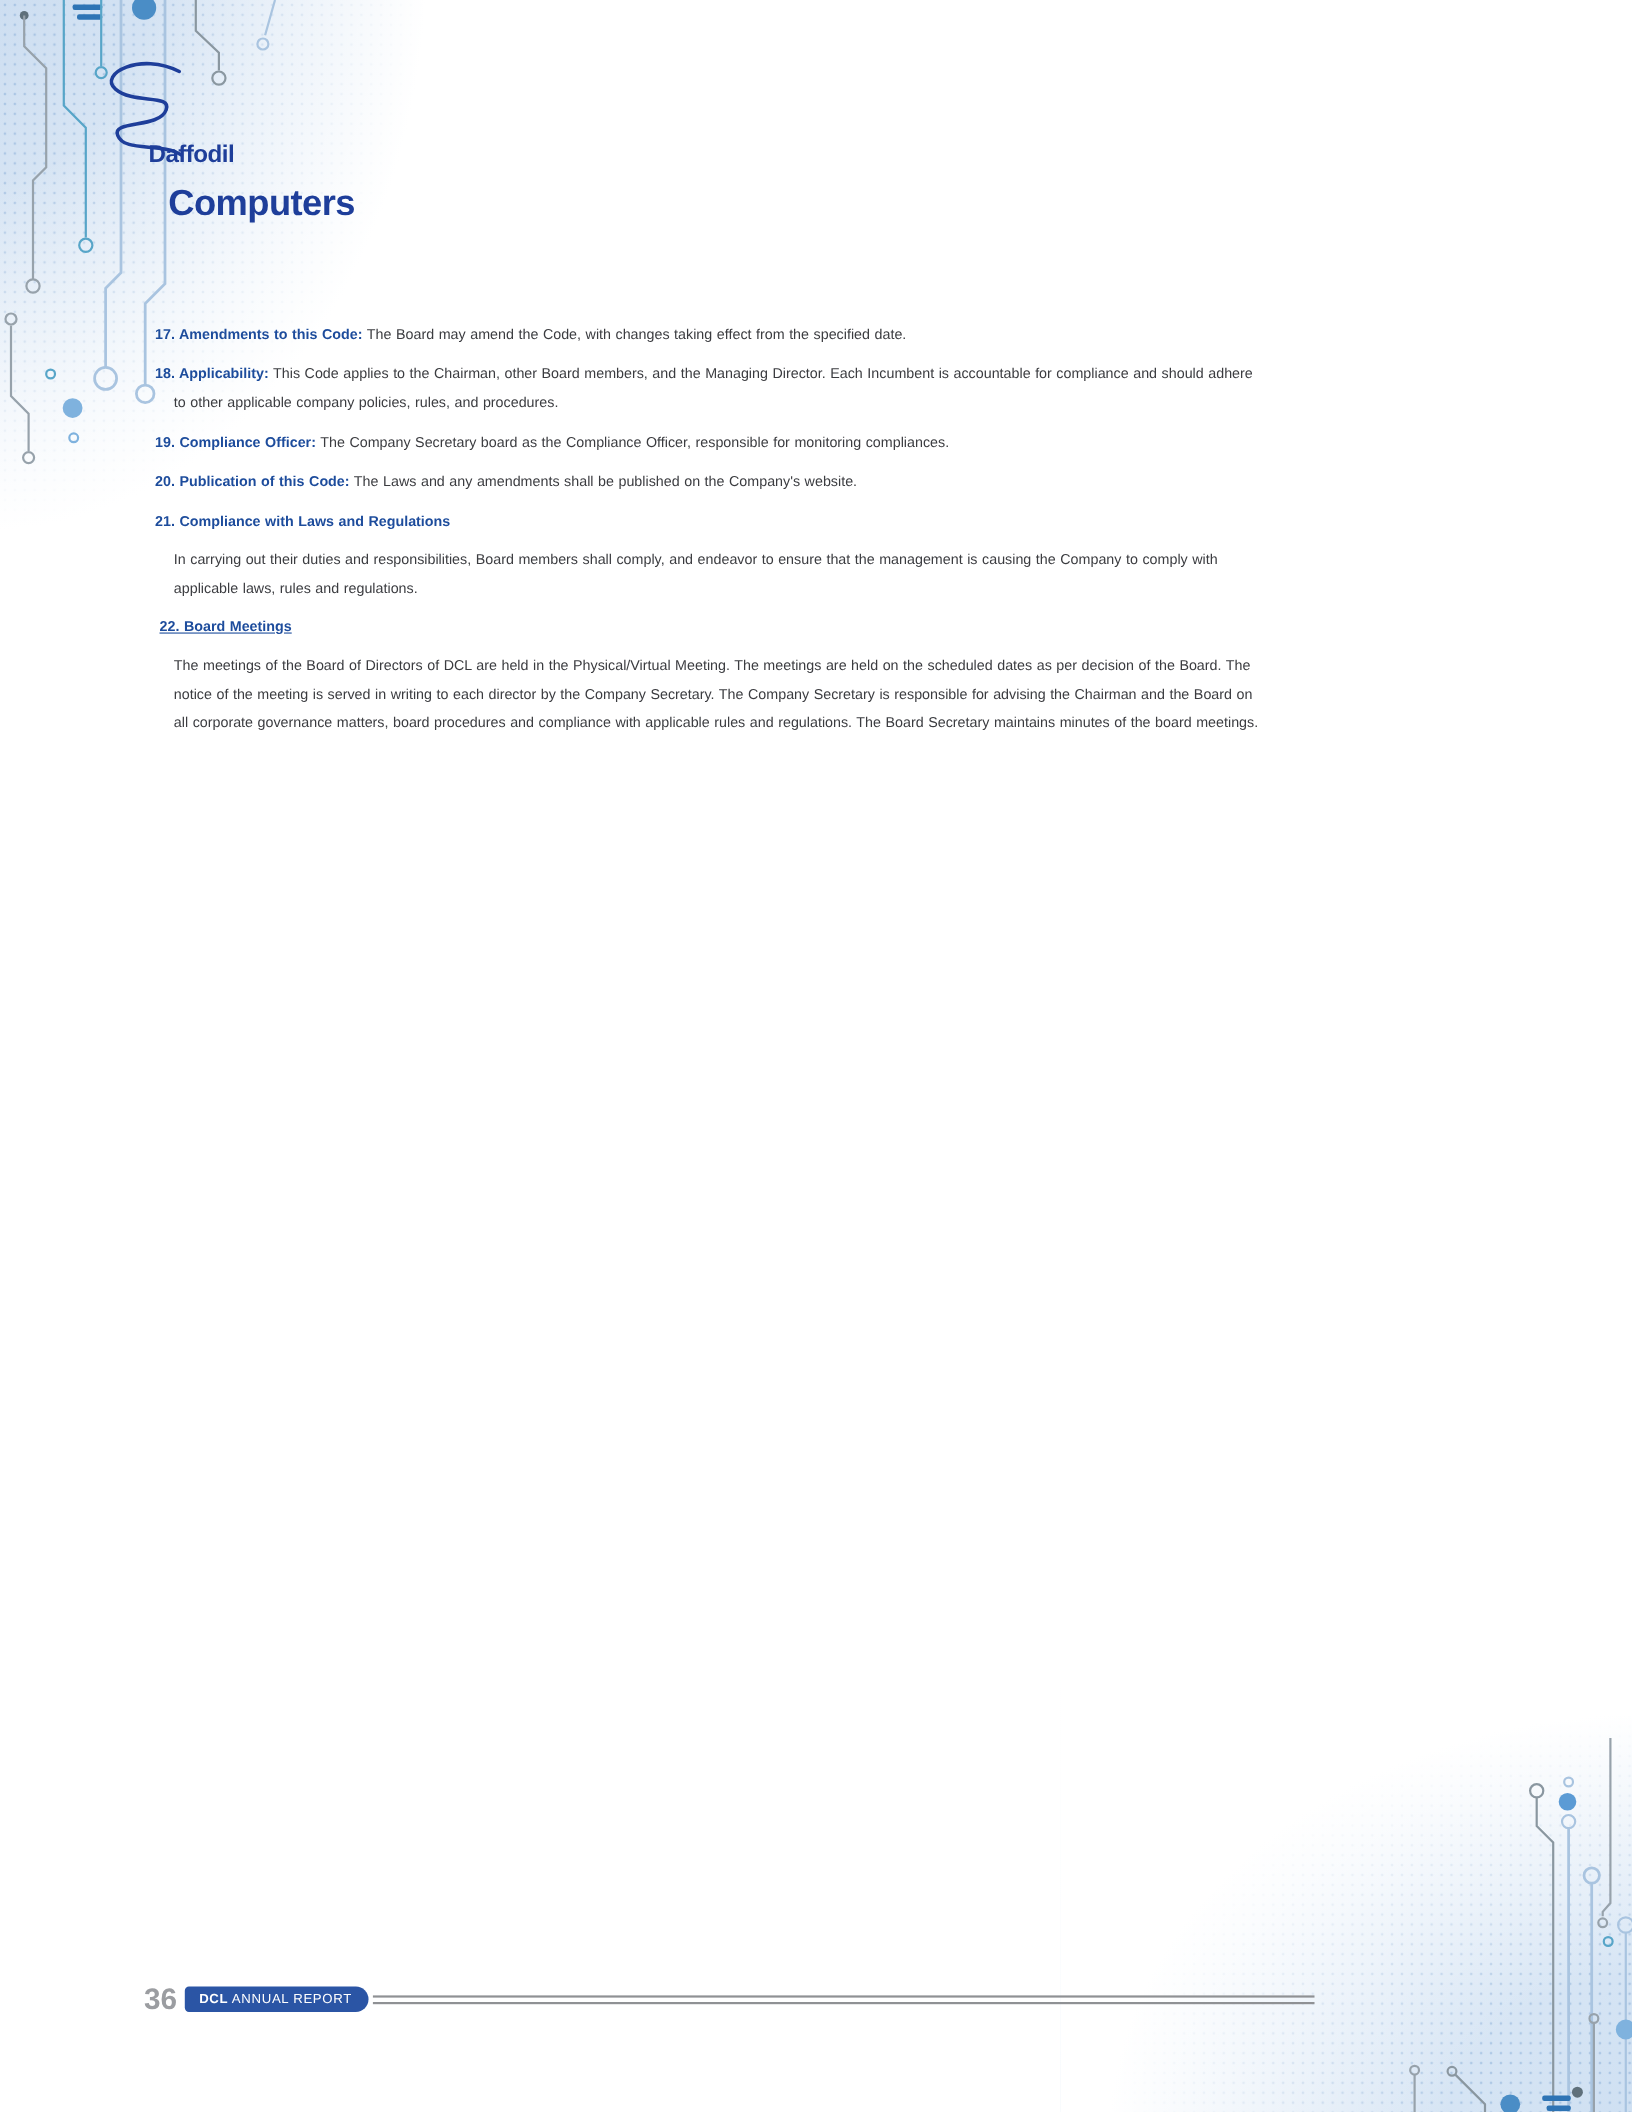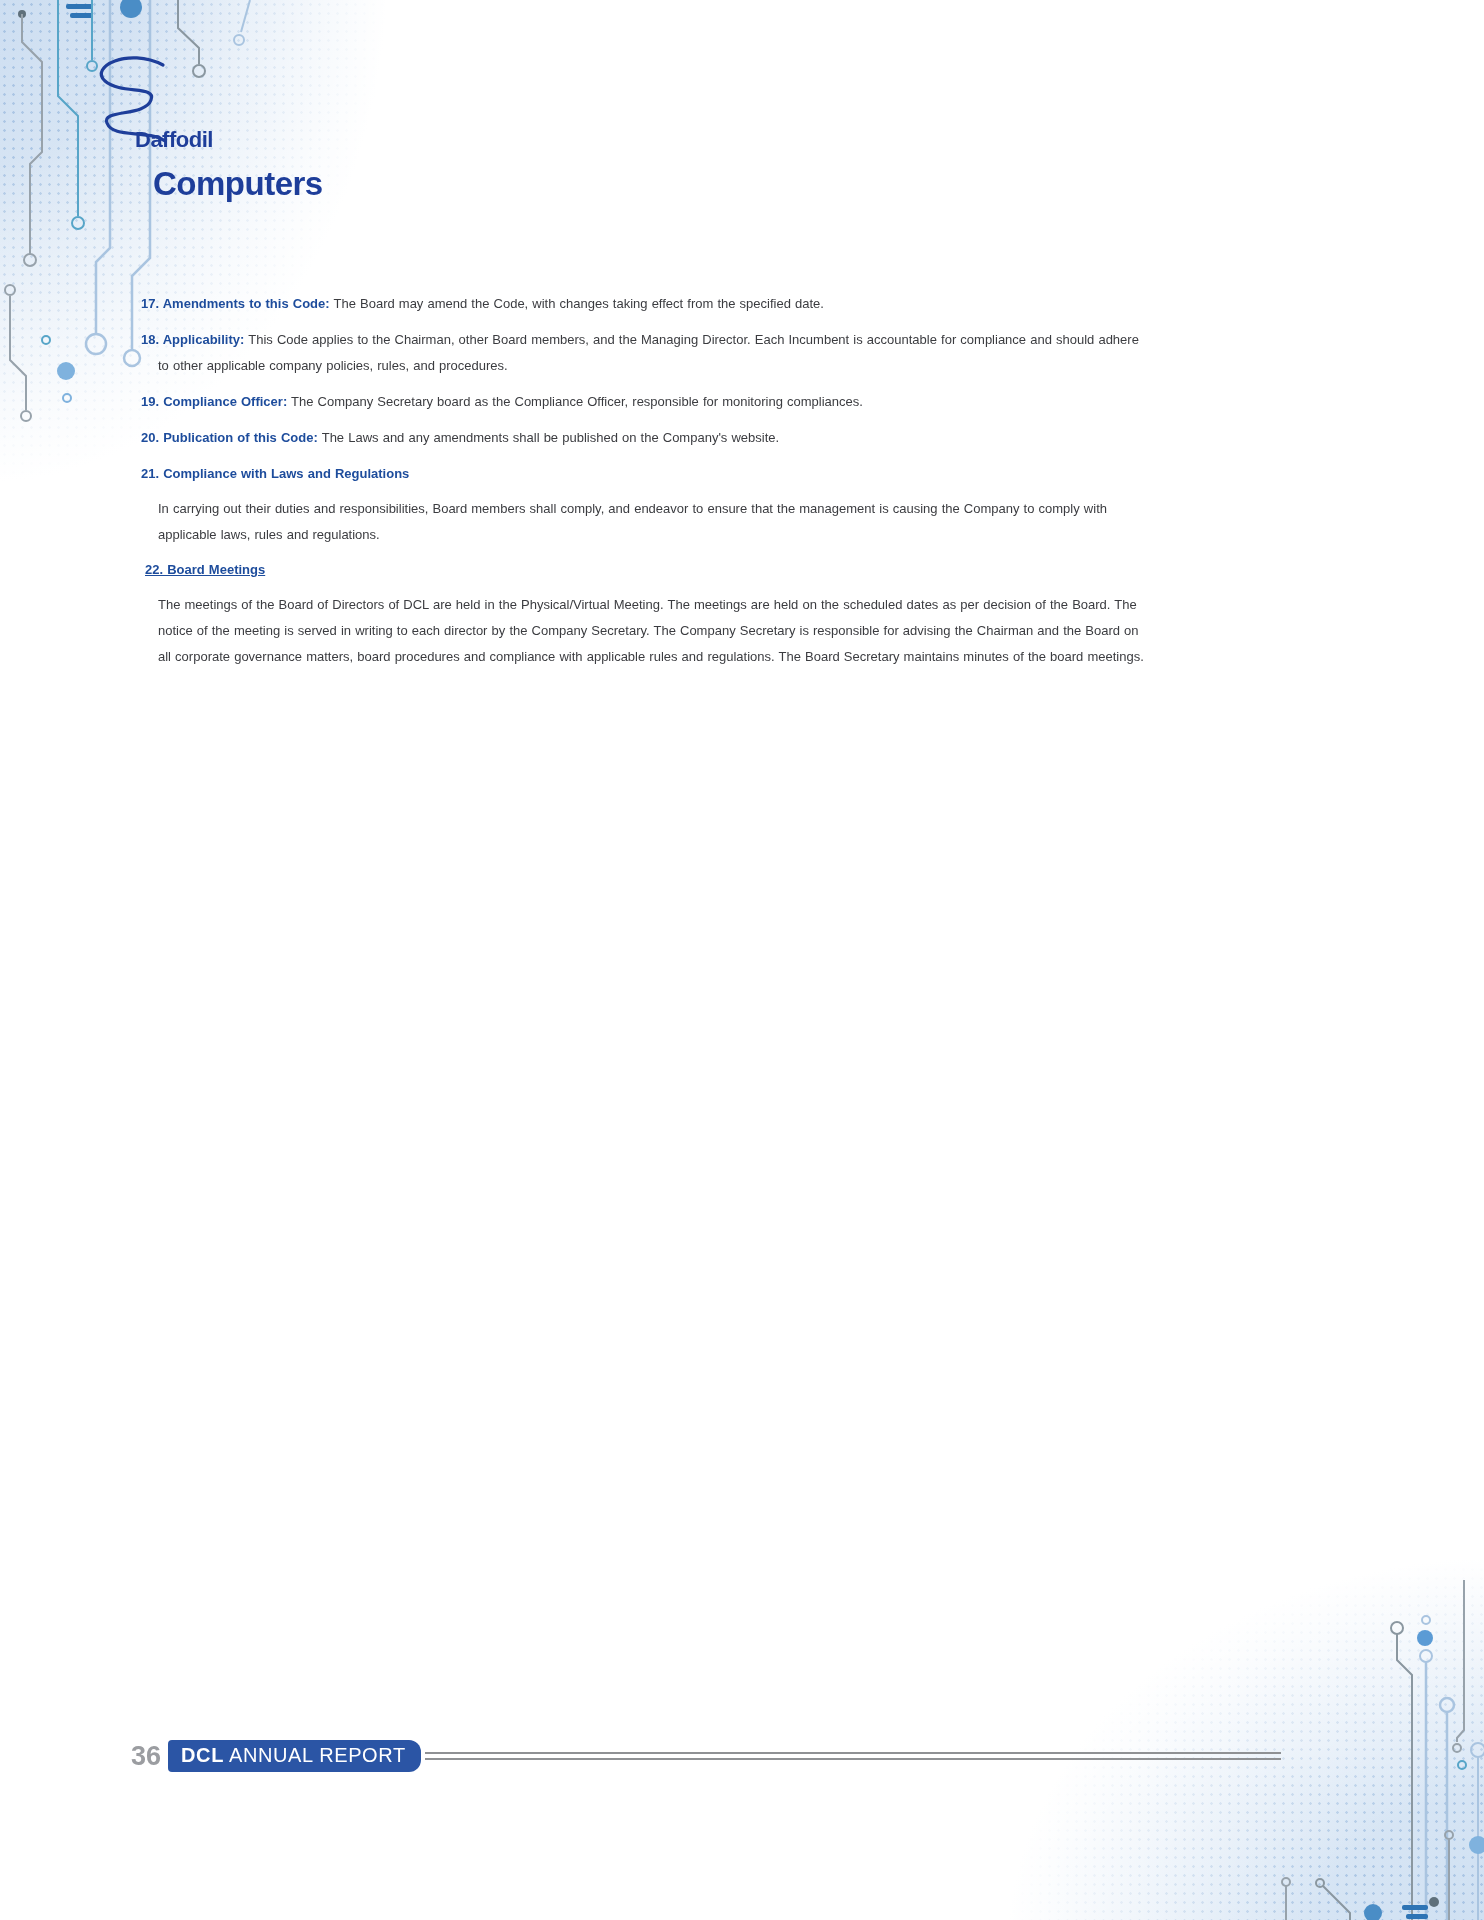--- a/index.html
+++ b/index.html
@@ -60,32 +60,32 @@
     margin-left:16px;
   }
   .code-item { margin-bottom:10px; padding-left:17px; text-indent:-17px; }
   .item-label { font-weight:700; color:#1d4c9c; }
   .sec-heading { font-weight:700; color:#1d4c9c; margin-bottom:9px; }
   .sec-heading.sh22 { padding-left:4px;text-decoration:underline; }
   .sec-para { padding-left:17px; margin-bottom:9px; }
 
   
   .footer {
-    position:absolute; left:131px; top:1740px; z-index:3;
+    position:absolute; left:131px; top:1802px; z-index:3;
     display:flex; align-items:center;
   }
   .page-number {
     font-size:27px; font-weight:700; color:#9b9da1; letter-spacing:0;
   }
   .footer-badge {
     margin-left:7px;
     background:#2b55a5; color:#ffffff;
     border-radius:4px 12px 12px 4px;
     padding:4px 15px 5px 13px;
-    font-size:20px; letter-spacing:0.6px;
+    font-size:12px; letter-spacing:0.6px;
     white-space:nowrap;
   }
   .footer-badge .b { font-weight:800; }
   .footer-badge .r { font-weight:500; }
   .footer-rule {
     margin-left:4px;
     width:856px; height:8px;
     border-top:2px solid #8f9194;
     border-bottom:2px solid #8f9194;
   }

